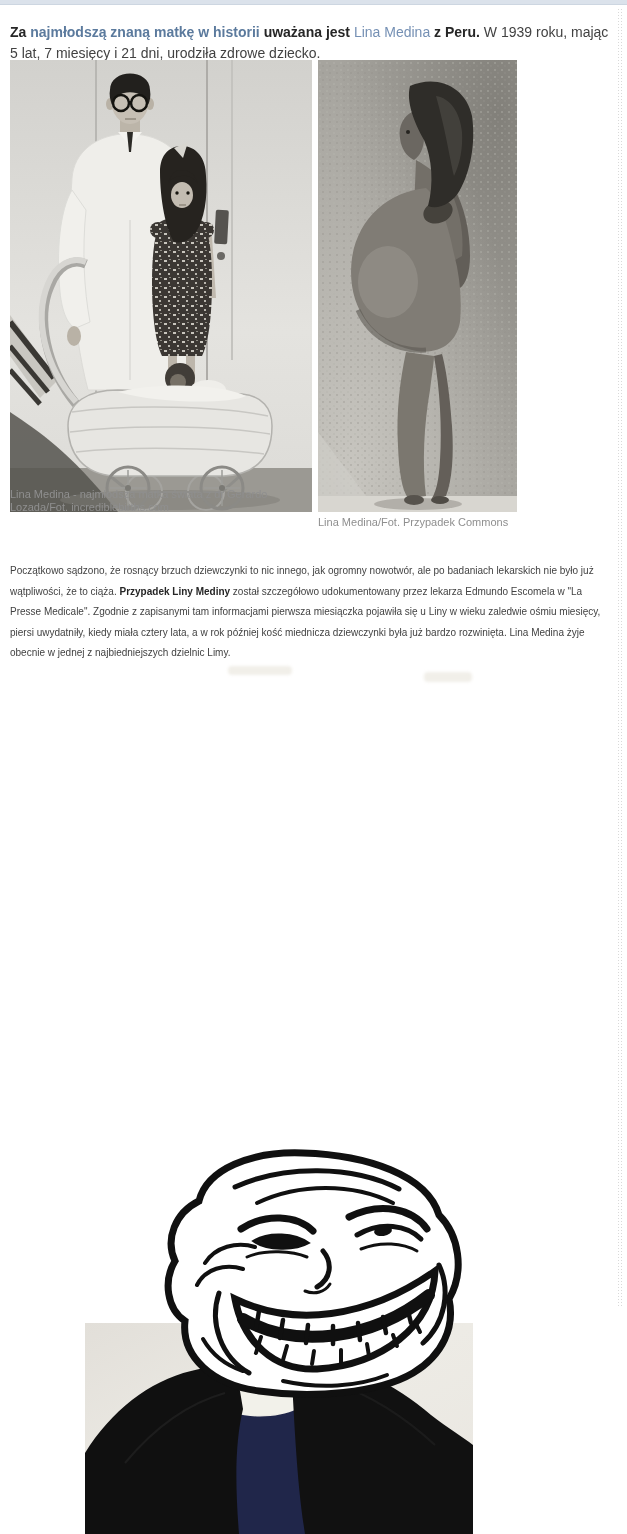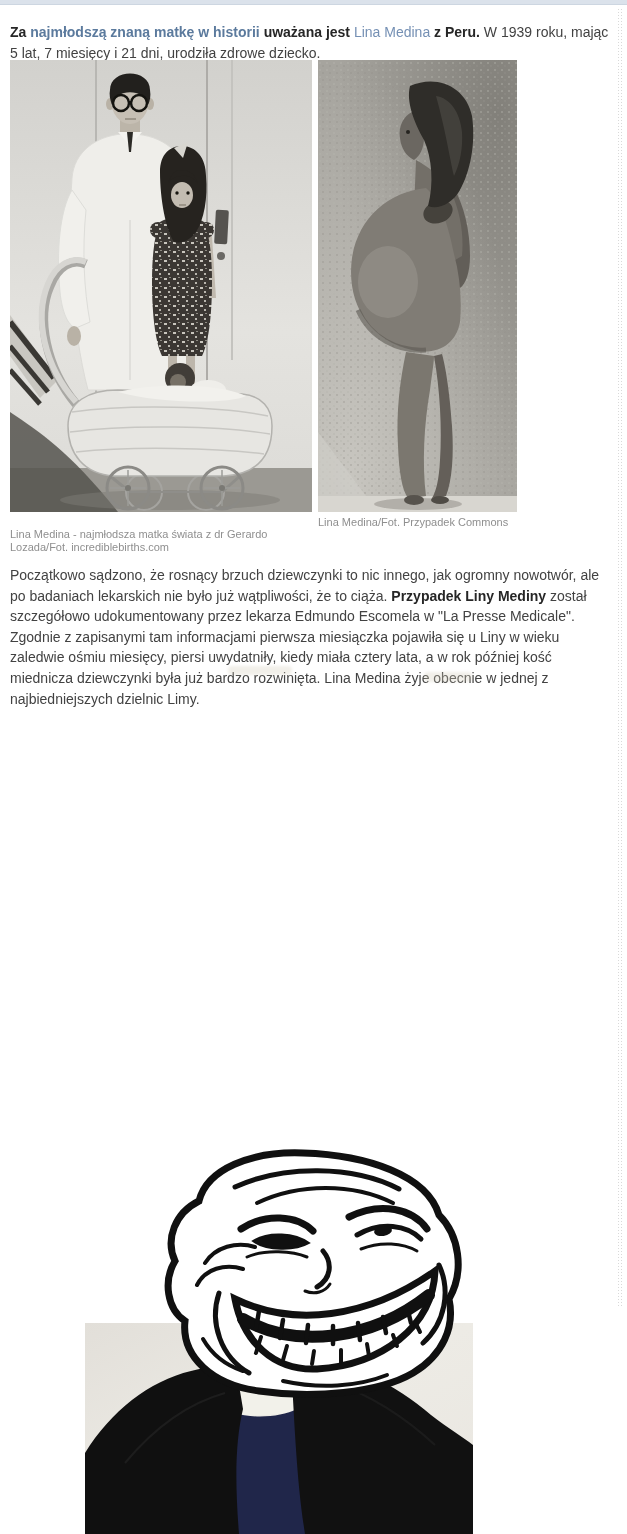--- a/index.html
+++ b/index.html
@@ -8,21 +8,21 @@
   .topbar{position:absolute;left:0;top:0;width:627px;height:5px;background:#dbe2eb;border-bottom:1px solid #cdd6e1;box-sizing:border-box;}
   .dotted-edge{position:absolute;left:617px;top:8px;width:5px;height:1300px;
       background-image:radial-gradient(#d9d9d9 0.8px, transparent 0.9px);background-size:3px 3px;}
   .intro{position:absolute;left:10px;top:8px;width:606px;font-size:14px;line-height:21px;color:#424242;}
   .b{font-weight:bold;color:#262626;}
   a.lnk{color:#5b7a9d;text-decoration:none;font-weight:bold;cursor:pointer;}
   a.lnk2{color:#7590b4;text-decoration:none;font-weight:normal;cursor:pointer;}
   .photo{position:absolute;overflow:hidden;}
   .photo svg{display:block;}
   .caption{position:absolute;font-size:11px;line-height:13px;color:#8f8f8f;}
-  .article{position:absolute;left:10px;top:551px;width:603px;font-size:14px;line-height:20.6px;color:#424242;}
+  .article{position:absolute;left:10px;top:551px;width:603px;font-size:10px;line-height:20.6px;color:#424242;}
   .smudge{position:absolute;background:rgba(212,204,186,0.32);border-radius:4px;filter:blur(1.5px);}
   .troll{position:absolute;left:155px;top:1143px;width:312px;height:257px;z-index:3;}
   .bottomphoto{position:absolute;left:85px;top:1323px;width:388px;height:211px;z-index:1;overflow:hidden;}
 </style>
 </head>
 <body>
 
 <div id="page">
 
   <div class="topbar"></div>
@@ -165,21 +165,21 @@
         <path d="M40,250 C52,278 80,292 108,290" fill="none" stroke="#5e5a54" stroke-width="5" opacity="0.6"></path>
         <ellipse cx="120" cy="152" rx="15" ry="11" fill="#45423c" transform="rotate(-20 120 152)"></ellipse>
         <path d="M94,52 C86,56 80,66 82,78 C83,88 88,96 96,100 C102,96 106,88 106,78 C104,66 100,56 94,52 Z" fill="#6b6761"></path>
         <circle cx="90" cy="72" r="2" fill="#262420"></circle>
         <path d="M92,26 C118,14 148,26 154,56 C158,84 152,112 142,130 C134,144 120,150 110,146 C116,124 114,98 106,80 C96,62 88,42 92,26 Z" fill="#2f2d29"></path>
         <path d="M118,36 C132,38 142,52 144,72 C145,88 142,104 136,116 C132,100 128,72 118,36 Z" fill="#474540" opacity="0.8"></path>
       </g>
     </svg>
   </div>
 
-  <div class="caption" style="left:10px;top:528px;width:300px;">Lina Medina - najmłodsza matka świata z dr Gerardo Lozada/Fot. incrediblebirths.com</div>
+  <div class="caption" style="left:10px;top:488px;width:300px;">Lina Medina - najmłodsza matka świata z dr Gerardo Lozada/Fot. incrediblebirths.com</div>
   <div class="caption" style="left:318px;top:516px;width:300px;">Lina Medina/Fot. Przypadek Commons</div>
 
   <p class="article"><span>Początkowo sądzono, że rosnący brzuch dziewczynki to nic innego, jak ogromny nowotwór, ale po badaniach lekarskich nie było już wątpliwości, że to ciąża. </span><span class="b">Przypadek Liny Mediny</span><span> został szczegółowo udokumentowany przez lekarza Edmundo Escomela w "La Presse Medicale". Zgodnie z zapisanymi tam informacjami pierwsza miesiączka pojawiła się u Liny w wieku zaledwie ośmiu miesięcy, piersi uwydatniły, kiedy miała cztery lata, a w rok później kość miednicza dziewczynki była już bardzo rozwinięta. Lina Medina żyje obecnie w jednej z najbiedniejszych dzielnic Limy.</span></p>
 
   <div class="smudge" style="left:228px;top:666px;width:64px;height:9px;"></div>
   <div class="smudge" style="left:424px;top:672px;width:48px;height:10px;"></div>
 
   <div class="bottomphoto">
     <svg width="388" height="211" viewBox="0 0 388 211">
       <defs>

